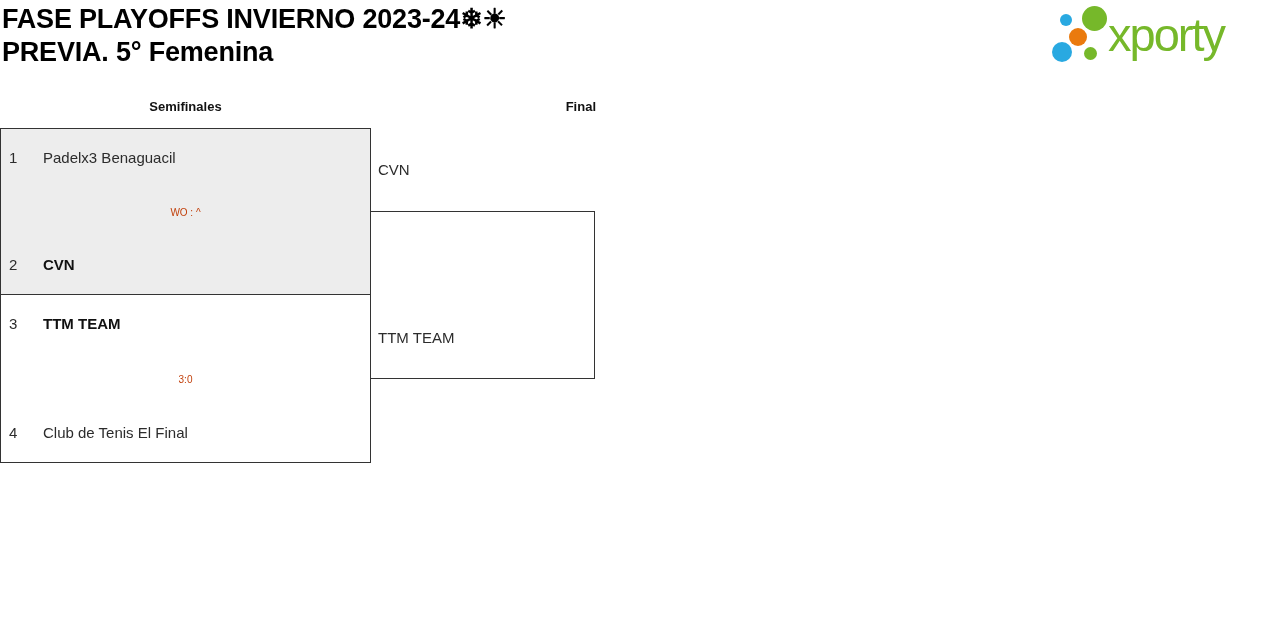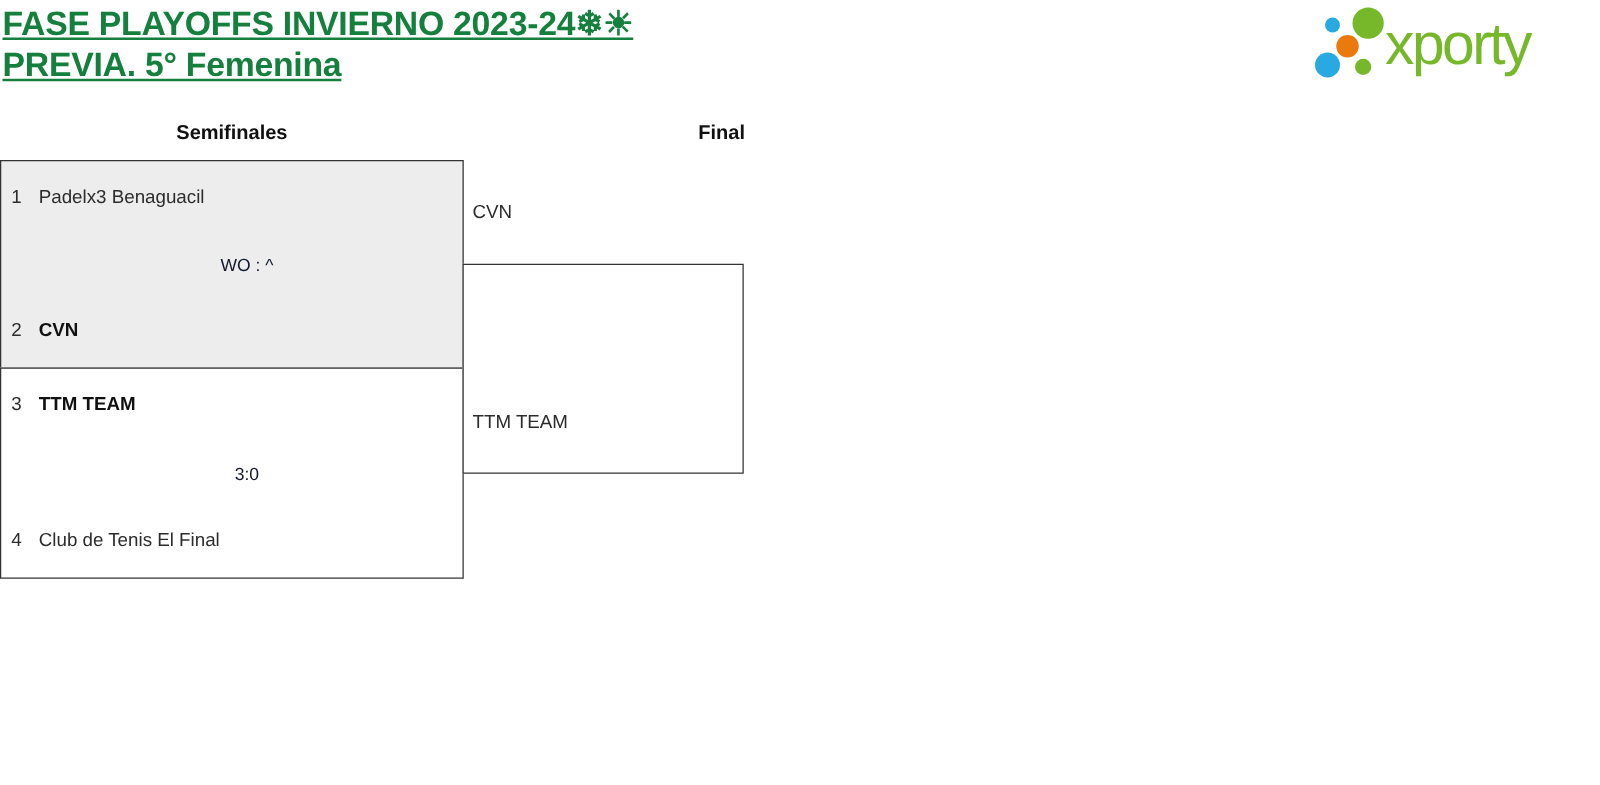--- a/index.html
+++ b/index.html
@@ -5,41 +5,41 @@
   * { margin:0; padding:0; box-sizing:border-box; }
   body { background:#ffffff; }
   .stage {
     position:relative; width:1280px; height:628px; background:#ffffff;
     font-family:"Liberation Sans", sans-serif; color:#222; overflow:hidden;
   }
 
   
   .title-block { position:absolute; left:2px; top:3px; }
   .title-line {
-    font-size:27px; font-weight:700; color:#15803d;
-    line-height:33px; letter-spacing:-0.2px; white-space:pre;text-decoration:underline;
+    font-size:27px; font-weight:700; color:#000000;
+    line-height:33px; letter-spacing:-0.2px; white-space:pre;
   }
 
   
   .logo { position:absolute; top:0; right:2px; width:232px; height:72px; cursor:pointer; }
   .logo .dot { position:absolute; border-radius:50%; }
   .dot-blue-sm   { left:14px; top:14px; width:12px; height:12px; background:#29A9E1; }
   .dot-green-lg  { left:36px; top:6px;  width:25px; height:25px; background:#76B82A; }
   .dot-orange    { left:23px; top:28px; width:18px; height:18px; background:#EA7A0E; }
   .dot-blue-md   { left:6px;  top:42px; width:20px; height:20px; background:#29A9E1; }
   .dot-green-sm  { left:38px; top:47px; width:13px; height:13px; background:#76B82A; }
   .logo-text {
     position:absolute; left:62px; top:9px;
     font-size:47px; font-weight:400; color:#76B82A;
     letter-spacing:-2px; line-height:1.1;
   }
 
   
   .round-header {
-    position:absolute; top:97px; font-size:16px; font-weight:700;
+    position:absolute; top:97px; font-size:13px; font-weight:700;
     color:#111; text-align:center; line-height:20px;
   }
   .rh-semis { left:0; width:371px; }
   .rh-final { left:370px; width:226px;text-align:right; }
 
   
   .match {
     position:absolute; left:0; width:371px;
     border:1px solid #333333; background:#ffffff;
   }
@@ -47,27 +47,27 @@
   .match-2 { top:294px; height:169px; }
 
   .team-row {
     position:absolute; left:8px; right:8px;
     display:flex; align-items:flex-start;
     font-size:15px; line-height:18px; color:#2c2c2c; cursor:pointer;
   }
   .team-top { top:20px; }
   .team-bottom { bottom:20px; }
   .seed { flex:0 0 22px; width:22px; color:#2c2c2c; }
-  .team-name { flex:1 1 auto; }
+  .team-name { flex:1 1 auto;margin-left:12px; }
   .winner { font-weight:700; color:#111; }
 
   .match-result {
-    position:absolute; left:12px; width:100%; top:50%;
+    position:absolute; left:0; width:100%; top:50%;
     transform:translateY(-50%); text-align:center;
-    font-size:14px; color:#0f172a;
+    font-size:10px; color:#c2410c;
   }
 
   
   .final-box {
     position:absolute; left:370px; top:211px; width:225px; height:168px;
     border:1px solid #333333; background:#ffffff;
   }
   .adv-label {
     position:absolute; left:378px; font-size:15px; line-height:18px;
     color:#2c2c2c; cursor:pointer; z-index:2;

